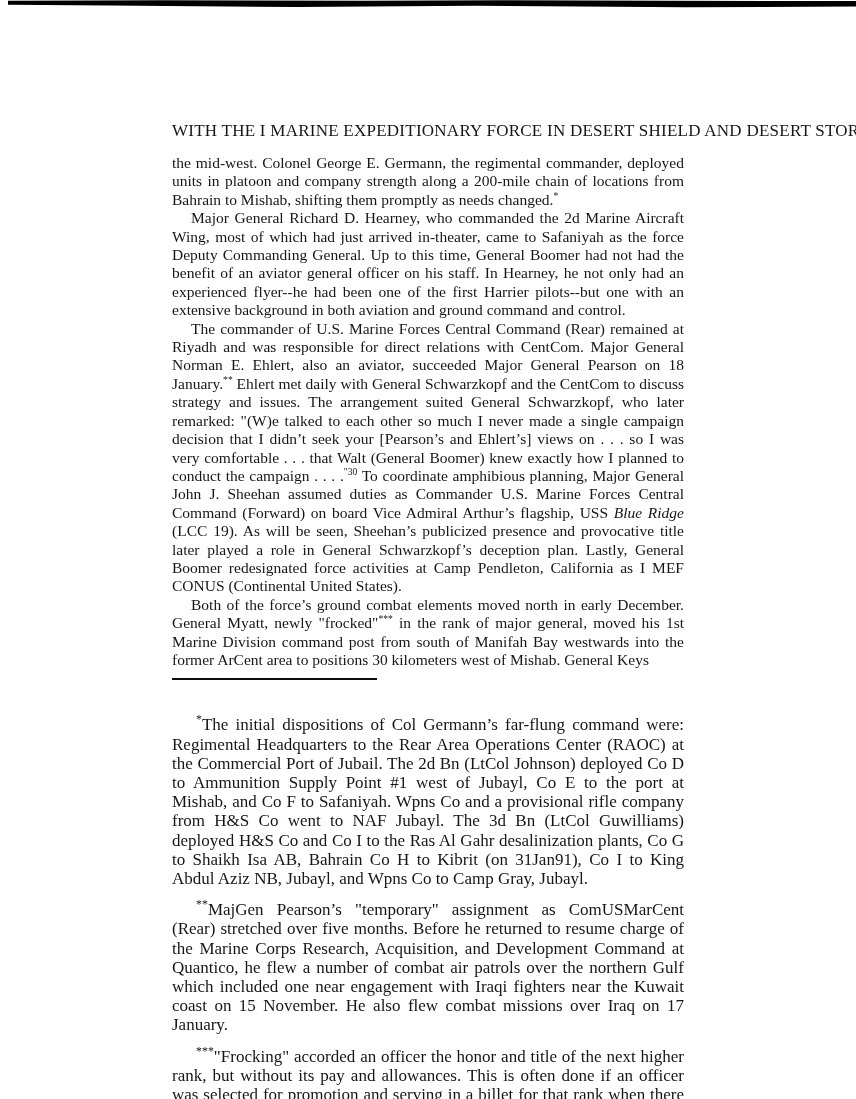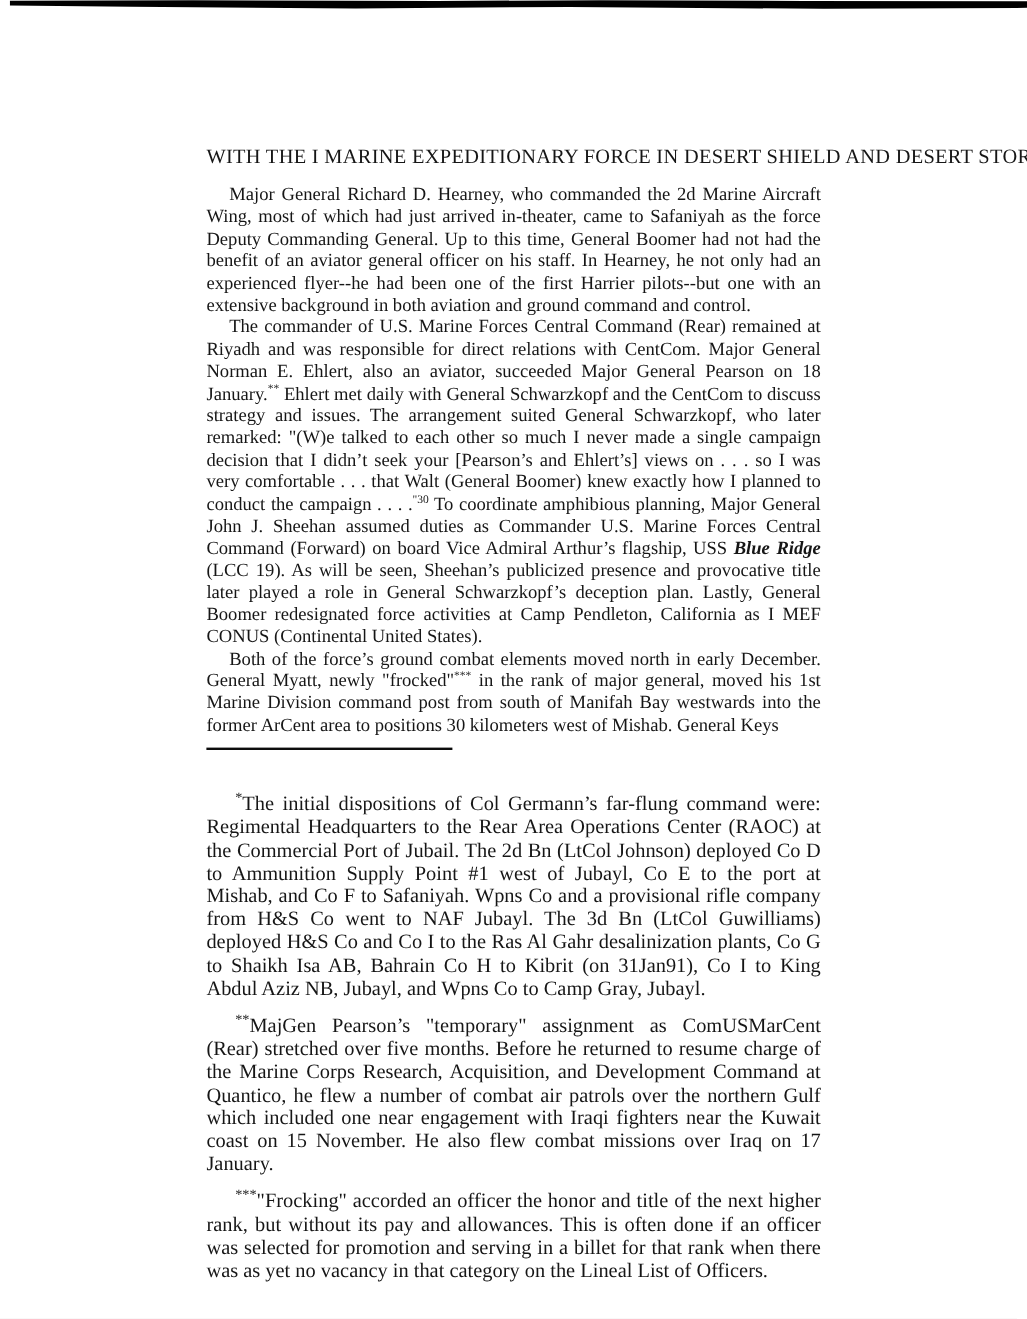--- a/index.html
+++ b/index.html
@@ -53,21 +53,21 @@
   .body-text p { margin: 0; text-indent: 19px; }
   .body-text p.no-indent { text-indent: 0; }
 
   .fn-ref {
     font-size: 0.62em;
     vertical-align: super;
     line-height: 0;
     letter-spacing: 0;
   }
 
-  .ship-name { font-style: italic; font-weight: bold; }
+  .ship-name { font-style: italic; }
 
   .footnote-separator {
     width: 205px;
     height: 2px;
     background: #0c0c0c;
     margin-top: 9px;
     margin-bottom: 13px;
   }
 
   .footnotes {
@@ -92,20 +92,21 @@
 
   <div class="content">
 
     <div class="running-header">
       <span class="hdr-title">WITH THE I MARINE EXPEDITIONARY FORCE IN DESERT SHIELD AND DESERT STORM</span>
       <span class="pg-num">41</span>
     </div>
 
     <div class="body-text">
 
+      <p class="no-indent"><span>the mid-west.  Colonel George E. Germann, the regimental commander, deployed units in platoon and company strength along a 200-mile chain of locations from Bahrain to Mishab, shifting them promptly as needs changed.</span><sup class="fn-ref">*</sup></p>
 
       <p><span>Major General Richard D. Hearney, who commanded the 2d Marine Aircraft Wing, most of which had just arrived in-theater, came to Safaniyah as the force Deputy Commanding General.  Up to this time, General Boomer had not had the benefit of an aviator general officer on his staff.  In Hearney, he not only had an experienced flyer--he had been one of the first Harrier pilots--but one with an extensive background in both aviation and ground command and control.</span></p>
 
       <p><span>The commander of U.S. Marine Forces Central Command (Rear) remained at Riyadh and was responsible for direct relations with CentCom.  Major General Norman E. Ehlert, also an aviator, succeeded Major General Pearson on 18 January.</span><sup class="fn-ref">**</sup><span>  Ehlert met daily with General Schwarzkopf and the CentCom to discuss strategy and issues.  The arrangement suited General Schwarzkopf, who later remarked:  "(W)e talked to each other so much I never made a single campaign decision that I didn’t seek your  [Pearson’s and Ehlert’s]  views on . . . so I was very comfortable . . . that Walt (General Boomer) knew exactly how I planned to conduct the campaign . . . .</span><sup class="fn-ref">"30</sup><span>  To coordinate amphibious planning, Major General John J. Sheehan assumed duties as Commander U.S. Marine Forces Central Command (Forward) on board Vice Admiral Arthur’s flagship, USS </span><span class="ship-name">Blue Ridge</span><span> (LCC 19).  As will be seen, Sheehan’s publicized presence and provocative title later played a role in General Schwarzkopf’s deception plan.  Lastly, General Boomer redesignated force activities at Camp Pendleton, California as I MEF CONUS (Continental United States).</span></p>
 
       <p><span>Both of the force’s ground combat elements moved north in early December. General Myatt, newly "frocked"</span><sup class="fn-ref">***</sup><span> in the rank of major general, moved his 1st Marine Division command post from south of Manifah Bay westwards into the former ArCent area to positions 30 kilometers west of Mishab.  General Keys</span></p>
 
     </div>
 
     <div class="footnote-separator"></div>

